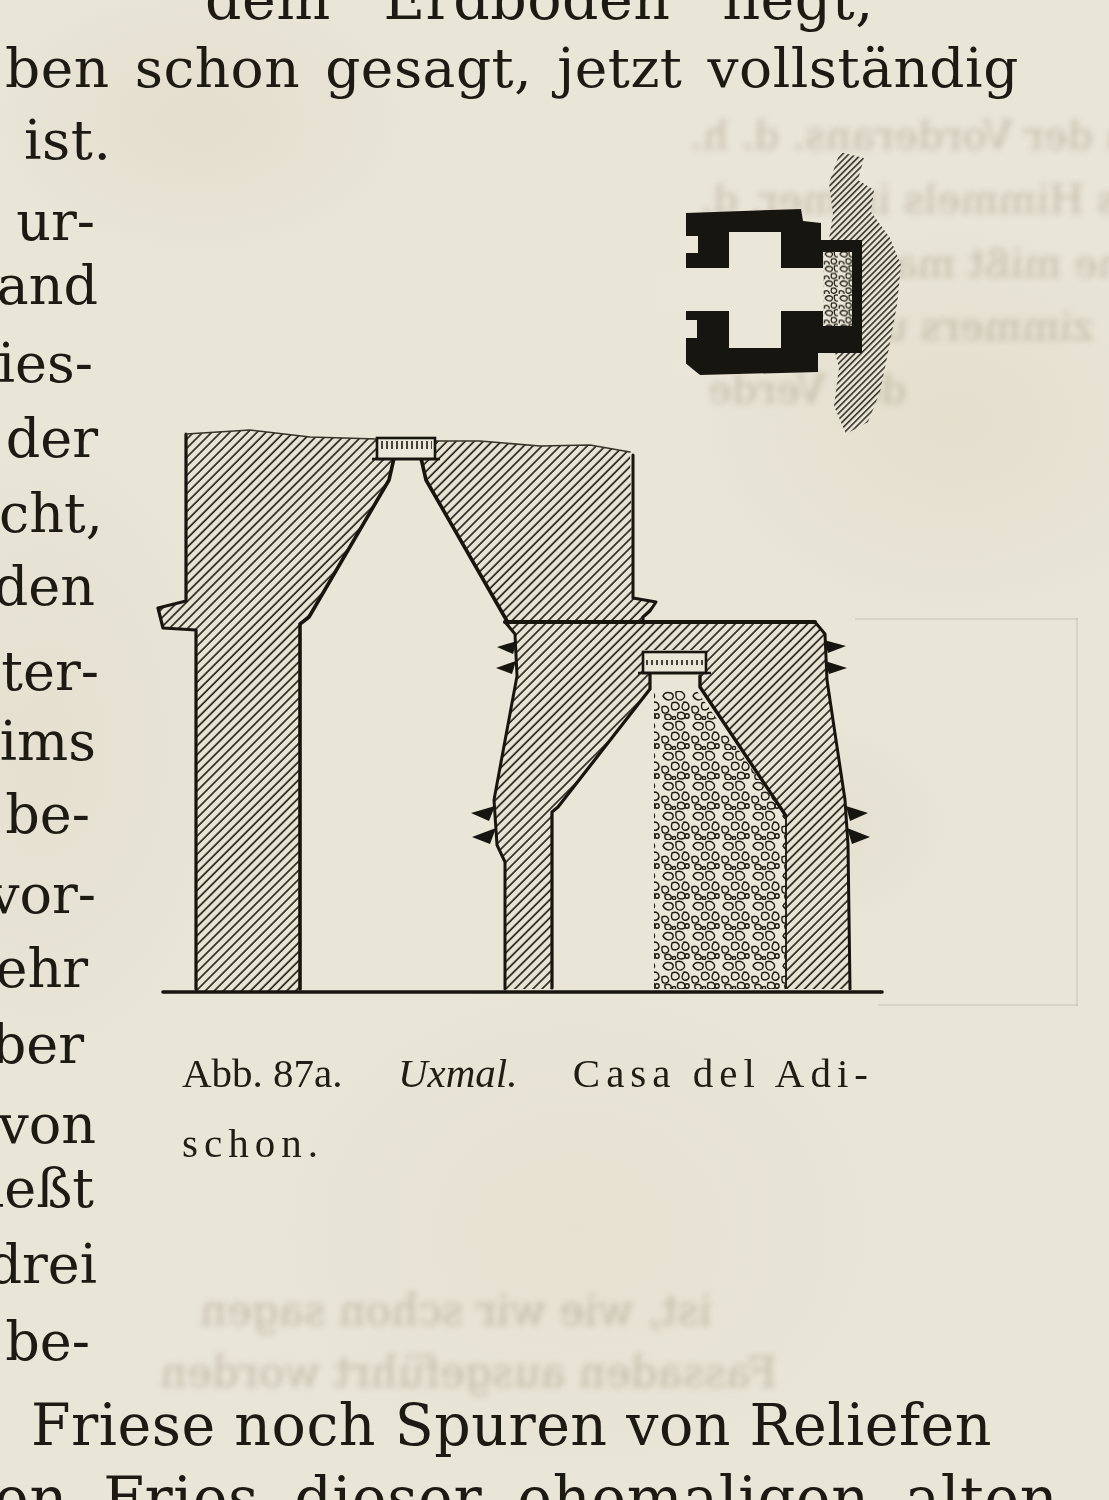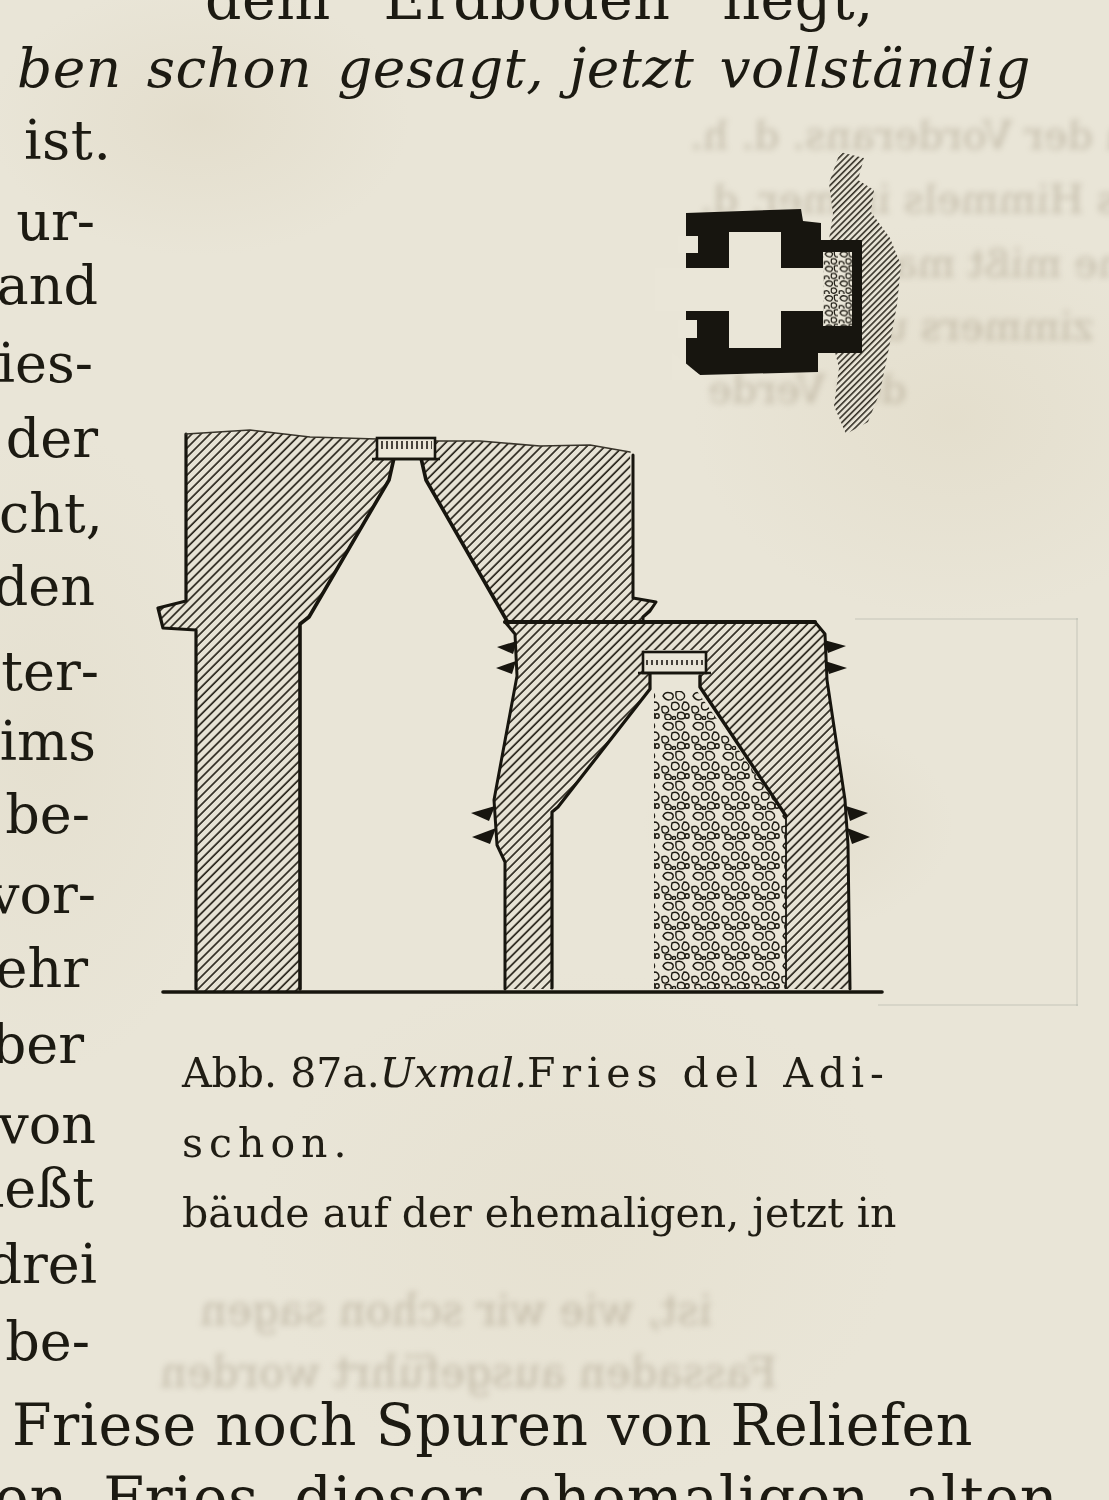--- a/index.html
+++ b/index.html
@@ -11,21 +11,21 @@
       radial-gradient(ellipse 420px 320px at 86% 28%, rgba(216,207,182,.30), transparent 62%),
       radial-gradient(ellipse 520px 420px at 52% 82%, rgba(222,214,192,.26), transparent 62%),
       radial-gradient(ellipse 260px 180px at 72% 55%, rgba(206,197,171,.20), transparent 60%),
       radial-gradient(ellipse 300px 500px at 4% 50%, rgba(210,201,175,.18), transparent 65%);
     color:#1c1a12;}
   .abs{position:absolute;}
   .bodyline{font-size:55px;white-space:nowrap;letter-spacing:.5px;}
   .frag{position:absolute;width:200px;text-align:right;white-space:nowrap;
         font-size:54px;line-height:1.1;}
   .caption{position:absolute;left:182px;top:1038px;width:692px;font-size:41px;color:#201d14;}
-  .capline{height:70px;line-height:70px;text-align:justify;text-align-last:justify;white-space:nowrap;display:flex;justify-content:space-between;align-items:flex-end;}
+  .capline{height:70px;line-height:70px;text-align:justify;text-align-last:justify;white-space:nowrap;display:flex;justify-content:space-between;align-items:flex-end;font-family:Liberation Serif, serif;}
   .capline span{white-space:nowrap;}
   .spaced{letter-spacing:6px;}
   .ital{font-style:italic;}
   .capcenter{height:70px;line-height:70px;text-align:center;}
   .ghost{position:absolute;font-size:40px;color:rgba(125,112,85,.34);
          filter:blur(3px);transform:scaleX(-1);white-space:nowrap;pointer-events:none;}
   .faintline{position:absolute;background:rgba(150,158,148,.22);pointer-events:none;}
   svg{position:absolute;left:0;top:0;}
 </style>
 </head>
@@ -38,21 +38,21 @@
 <div class="ghost" style="left:708px;top:366px;">der Verde</div>
 <div class="ghost" style="left:200px;top:1286px;font-size:42px;">ist, wie wir schon sagen</div>
 <div class="ghost" style="left:160px;top:1348px;font-size:42px;">Fassaden ausgeführt worden</div>
 
 <div class="faintline" style="left:855px;top:618px;width:223px;height:2px;"></div>
 <div class="faintline" style="left:1076px;top:618px;width:2px;height:388px;"></div>
 <div class="faintline" style="left:878px;top:1004px;width:200px;height:2px;"></div>
 
 <div class="abs bodyline" style="left:205px;top:-34px;font-size:57px;word-spacing:34px;">dem Erdboden liegt,</div>
 
-<div class="abs bodyline" style="left:17px;top:36px;word-spacing:7px;font-style:italic;">ben schon gesagt, jetzt vollständig</div>
+<div class="abs bodyline" style="left:5px;top:36px;word-spacing:7px;">ben schon gesagt, jetzt vollständig</div>
 
 <div class="abs bodyline" style="left:24px;top:108px;">ist.</div>
 
 <div class="frag" style="left:-105px;top:192px;">ur-</div>
 <div class="frag" style="left:-102px;top:256px;">rand</div>
 <div class="frag" style="left:-107px;top:334px;">ries-</div>
 <div class="frag" style="left:-102px;top:409px;">der</div>
 <div class="frag" style="left:-97px;top:484px;">icht,</div>
 <div class="frag" style="left:-105px;top:557px;">oden</div>
 <div class="frag" style="left:-101px;top:642px;">nter-</div>
@@ -176,24 +176,23 @@
       <rect x="646" y="655" width="57" height="10" fill="url(#ticks)"></rect>
       <line x1="638" y1="673" x2="711" y2="673" stroke="#17150e" stroke-width="2.6"></line>
     </g>
   </g>
 </svg>
 
 <div class="caption">
   <div class="capline">
     <span>Abb. 87a.</span>
     <span class="ital">Uxmal.</span>
-    <span class="spaced">Fries del Adi-</span>
+    <span class="spaced">Casa del Adi-</span>
   </div>
   <div class="capline">
     <span class="spaced">schon.</span>
   </div>
-  <div class="capline" style="display:block;">bäude auf der ehemaligen, jetzt in</div>
 </div>
 
 <div class="abs bodyline" style="left:12px;top:1392px;font-size:57px;width:862px;display:flex;justify-content:space-between;">
-  <span style="width:862px;text-align:justify;text-align-last:justify;display:block;">Friese noch Spuren von Reliefen</span>
+  <span style="width:862px;text-align:justify;text-align-last:justify;display:block;margin-left:19px;">Friese noch Spuren von Reliefen</span>
 </div>
 <div class="abs bodyline" style="left:-6px;top:1464px;font-size:59px;word-spacing:16px;">en Fries dieser ehemaligen alten</div>
 
 </body></html>

